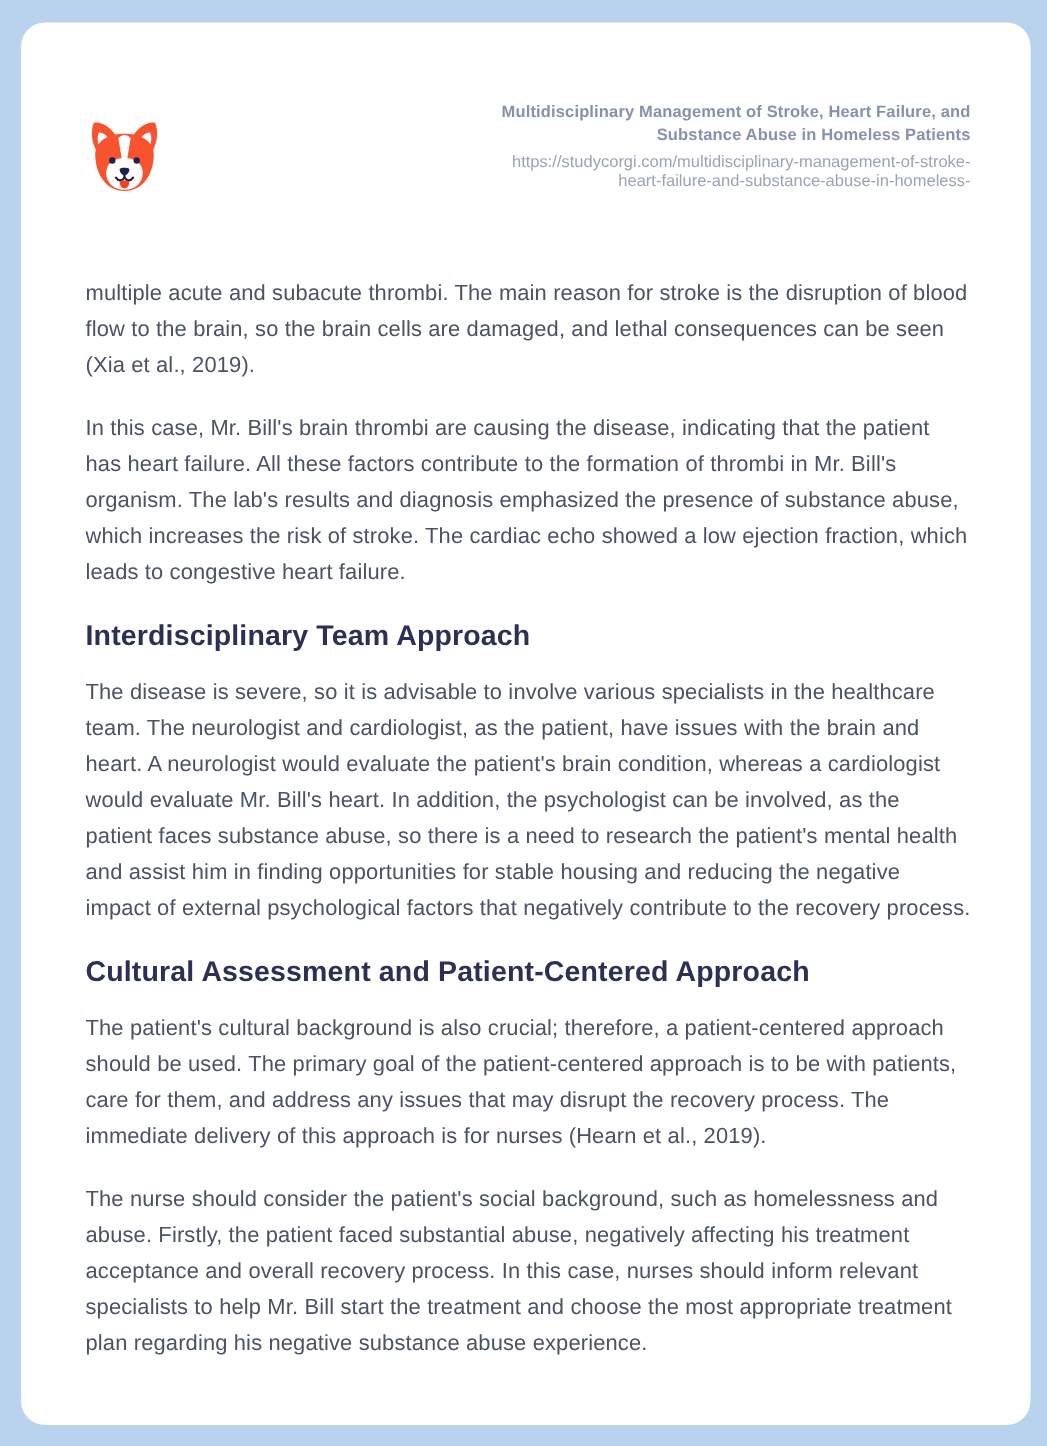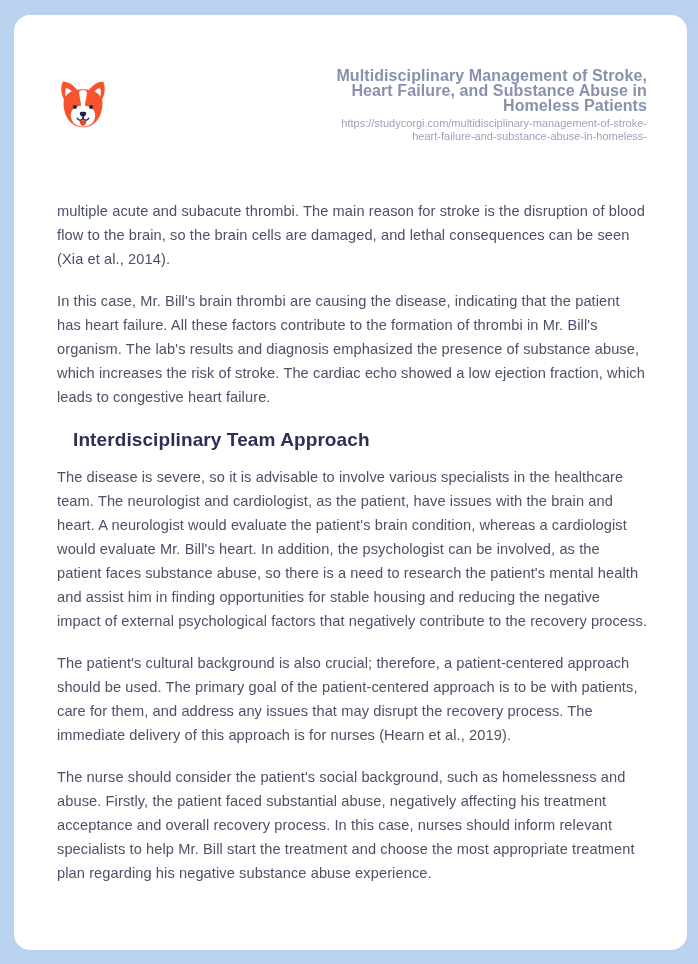--- a/index.html
+++ b/index.html
@@ -44,37 +44,37 @@
   .byline{
     font-size:24px;font-weight:700;color:var(--color-navy,#1c2150);
     letter-spacing:.2px;white-space:nowrap;
   }
   .reg{
     font-size:12px;font-weight:700;color:var(--color-navy,#1c2150);
     vertical-align:8px;margin-left:3px;
   }
   .meta{width:342px;text-align:right;flex:0 0 auto;}
   .doc-title{
-    font-size:16px;line-height:15px;font-weight:700;
+    font-size:11px;line-height:15px;font-weight:700;
     color:var(--color-title,#8691ad);letter-spacing:.1px;
   }
   .doc-url{
     font-size:11px;line-height:13px;
     color:var(--color-muted,#9ba3b8);
     max-width:312px;margin:4px 0 14px auto;
   }
   .content{padding-right:4px;}
   .content p{
     margin:0 0 18px;
     font-size:14.6px;line-height:24px;
     color:var(--color-body,#4b5167);
     letter-spacing:.1px;
   }
   .content h2{
-    margin:15px 16px 12px;
+    margin:15px 0 12px;
     font-size:19px;line-height:26px;font-weight:700;
     color:var(--color-heading,#2c3054);
     letter-spacing:.1px;
   }
 </style>
 </head>
 <body>
 
 <div class="card">
 
@@ -98,23 +98,24 @@
         </svg>
       </span>
     </div>
     <div class="meta">
       <div class="doc-title">Multidisciplinary Management of Stroke, Heart Failure, and Substance Abuse in Homeless Patients</div>
       <div class="doc-url">https://studycorgi.com/multidisciplinary-management-of-stroke-heart-failure-and-substance-abuse-in-homeless-</div>
     </div>
   </header>
 
   <main class="content">
-    <p>multiple acute and subacute thrombi. The main reason for stroke is the disruption of blood flow to the brain, so the brain cells are damaged, and lethal consequences can be seen (Xia et al., 2014).</p>
+    <p>multiple acute and subacute thrombi. The main reason for stroke is the disruption of blood flow to the brain, so the brain cells are damaged, and lethal consequences can be seen (Xia et al., 2019).</p>
     <p>In this case, Mr. Bill's brain thrombi are causing the disease, indicating that the patient has heart failure. All these factors contribute to the formation of thrombi in Mr. Bill's organism. The lab's results and diagnosis emphasized the presence of substance abuse, which increases the risk of stroke. The cardiac echo showed a low ejection fraction, which leads to congestive heart failure.</p>
 
     <h2>Interdisciplinary Team Approach</h2>
     <p>The disease is severe, so it is advisable to involve various specialists in the healthcare team. The neurologist and cardiologist, as the patient, have issues with the brain and heart. A neurologist would evaluate the patient's brain condition, whereas a cardiologist would evaluate Mr. Bill's heart. In addition, the psychologist can be involved, as the patient faces substance abuse, so there is a need to research the patient's mental health and assist him in finding opportunities for stable housing and reducing the negative impact of external psychological factors that negatively contribute to the recovery process.</p>
 
+    <h2>Cultural Assessment and Patient-Centered Approach</h2>
     <p>The patient's cultural background is also crucial; therefore, a patient-centered approach should be used. The primary goal of the patient-centered approach is to be with patients, care for them, and address any issues that may disrupt the recovery process. The immediate delivery of this approach is for nurses (Hearn et al., 2019).</p>
     <p>The nurse should consider the patient's social background, such as homelessness and abuse. Firstly, the patient faced substantial abuse, negatively affecting his treatment acceptance and overall recovery process. In this case, nurses should inform relevant specialists to help Mr. Bill start the treatment and choose the most appropriate treatment plan regarding his negative substance abuse experience.</p>
   </main>
 
 </div>
 
 </body></html>

